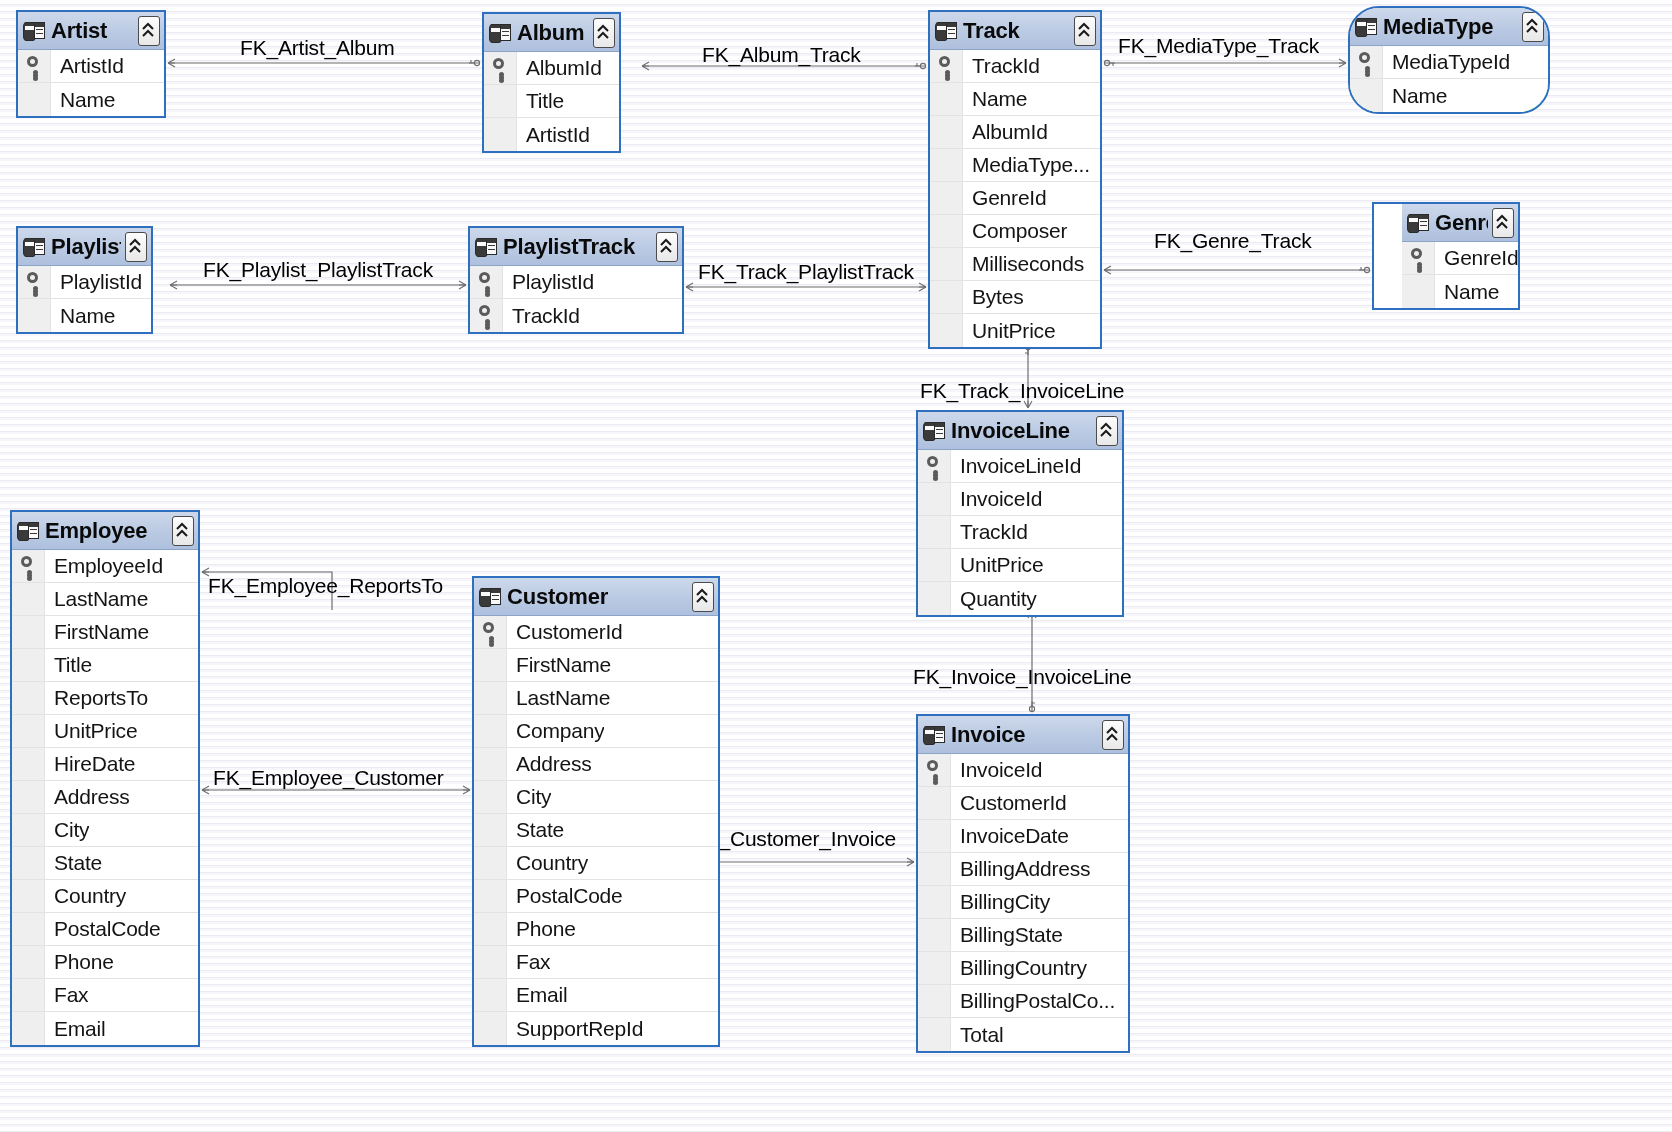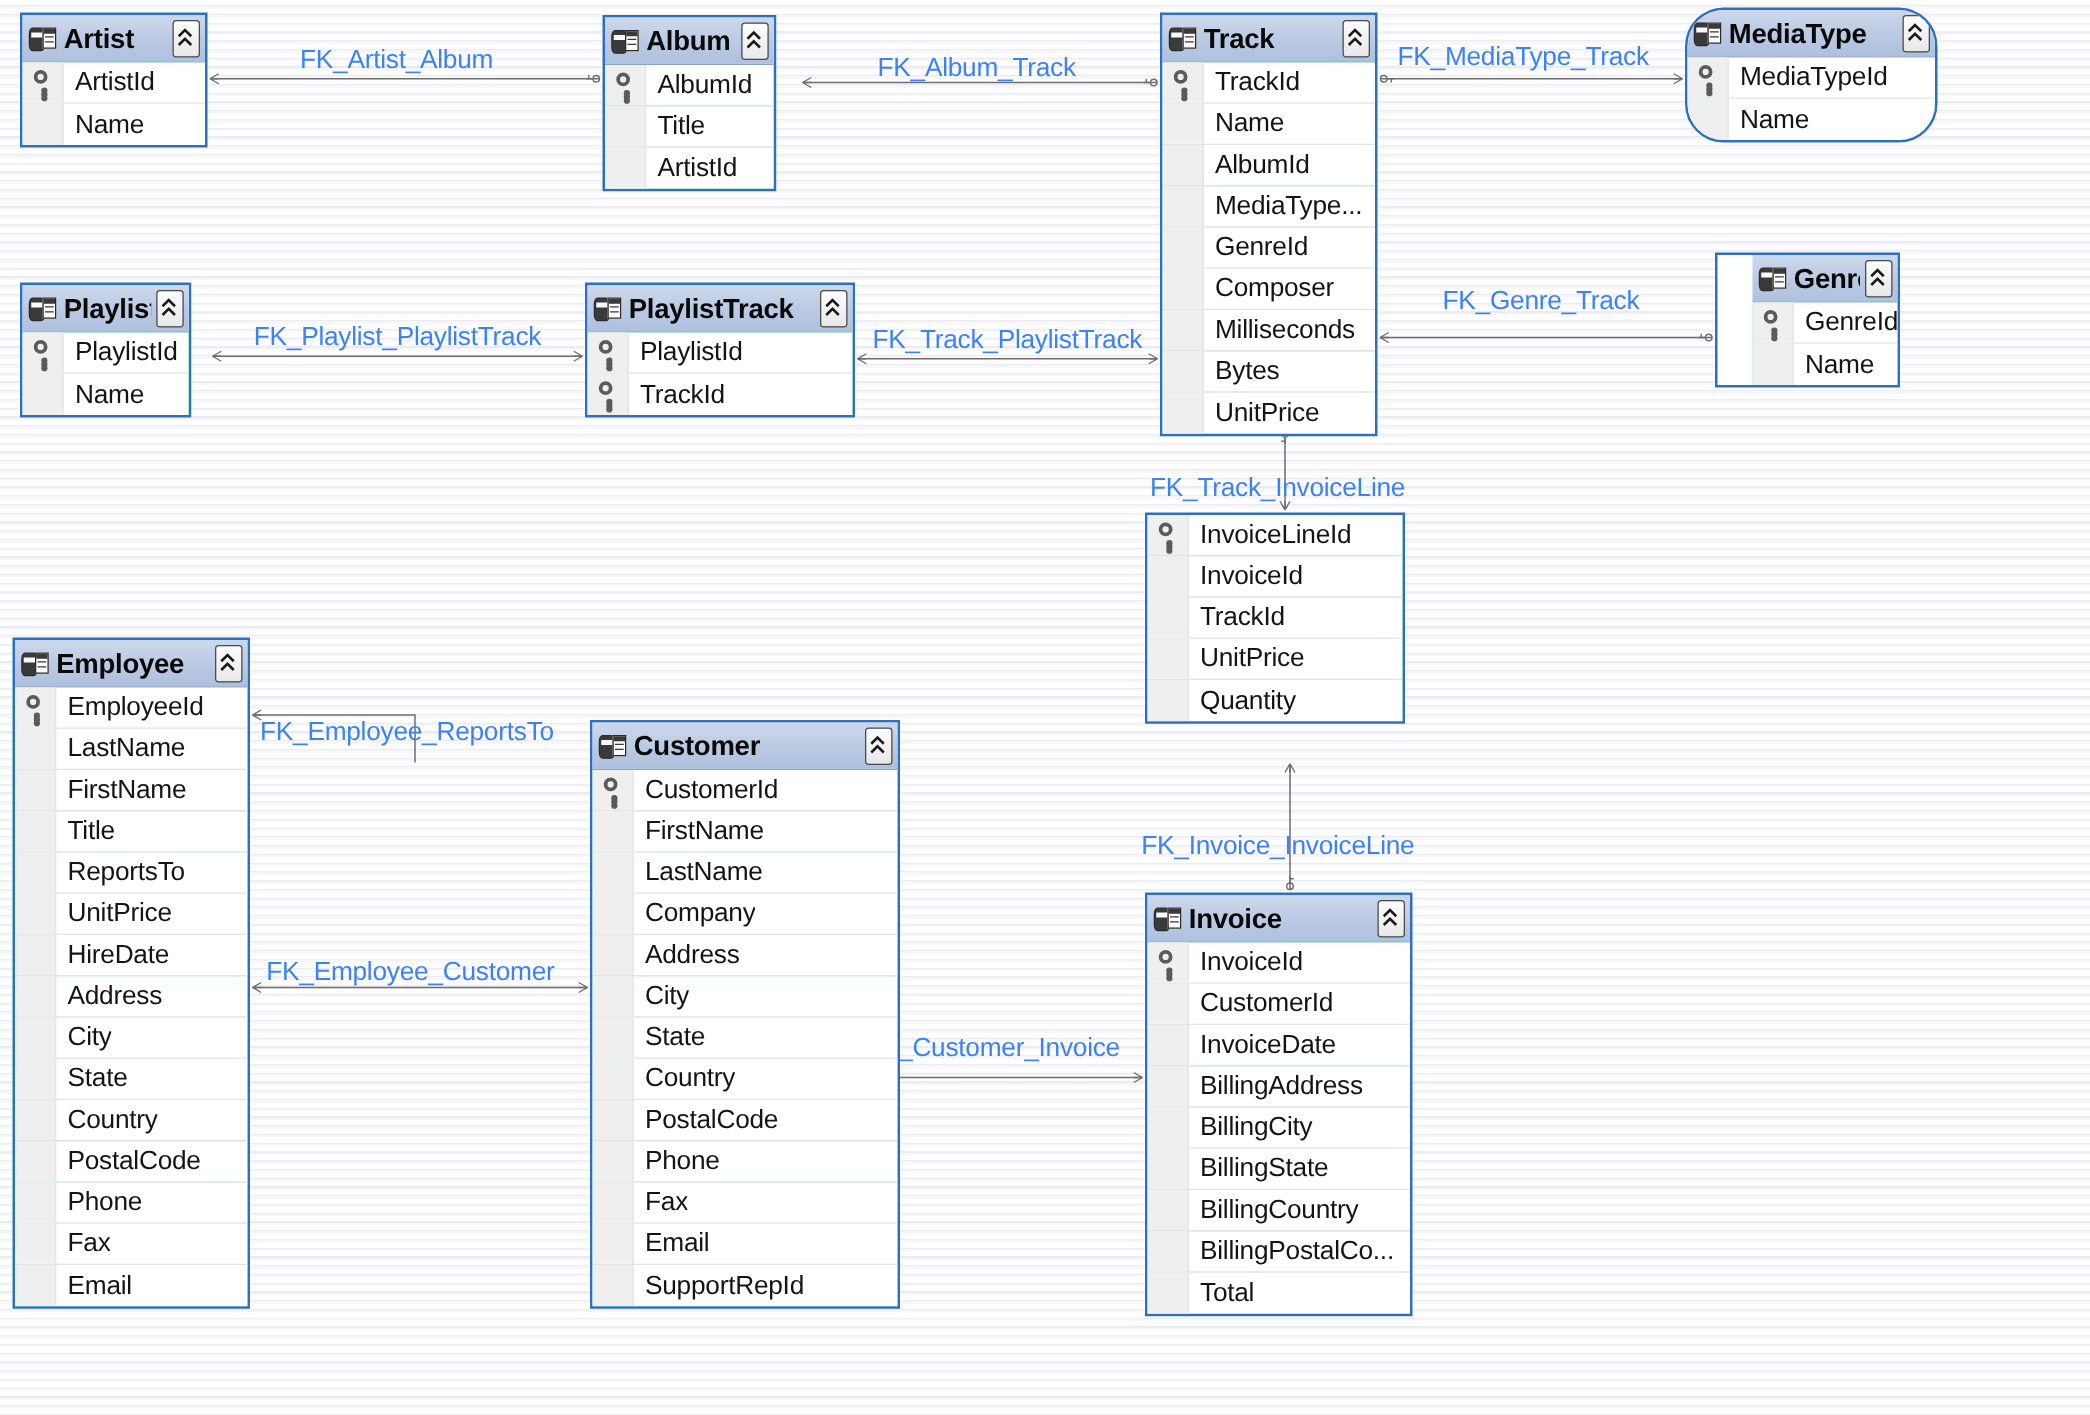--- a/index.html
+++ b/index.html
@@ -30,21 +30,21 @@
     left: 0; top: 0;
     width: 1672px;
     height: 1132px;
     pointer-events: none;
     z-index: 1;
   }
   .rel-label {
     position: absolute;
     z-index: 3;
     font-size: 21px;
-    color: #3b82f6;
+    color: #000000;
     white-space: nowrap;
     font-family: "Liberation Sans", sans-serif;
     letter-spacing: -0.2px;
   }
 
   
   .entity {
     position: absolute;
     z-index: 5;
     border: 2px solid #2f6fc0;
@@ -492,20 +492,33 @@
           <span class="key-cell pk"></span>
           <span class="attr-name">GenreId</span>
         </div>
         <div class="attr-row">
           <span class="key-cell"></span>
           <span class="attr-name">Name</span>
         </div>
       </div>
     </div>
     <div class="entity" style="left: 916px; top: 410px; width: 208px;">
+      <div class="ent-header">
+        <span class="tbl-icon">
+          <span class="cyl"></span>
+          <span class="grid"></span>
+        </span>
+        <span class="ent-title">InvoiceLine</span>
+        <span class="collapse-btn">
+          <svg width="14" height="19" viewBox="0 0 14 19">
+            <path d="M2,8 L7,3 L12,8" stroke="#1a1a1a" stroke-width="2" fill="none"></path>
+            <path d="M2,15 L7,10 L12,15" stroke="#1a1a1a" stroke-width="2" fill="none"></path>
+          </svg>
+        </span>
+      </div>
       <div class="attr-list">
         <div class="attr-row">
           <span class="key-cell pk"></span>
           <span class="attr-name">InvoiceLineId</span>
         </div>
         <div class="attr-row">
           <span class="key-cell"></span>
           <span class="attr-name">InvoiceId</span>
         </div>
         <div class="attr-row">

